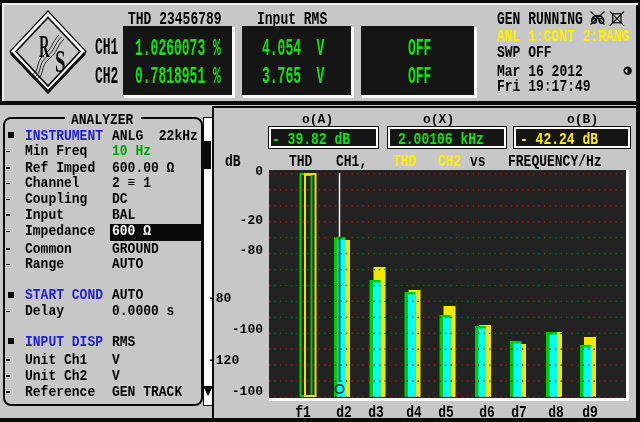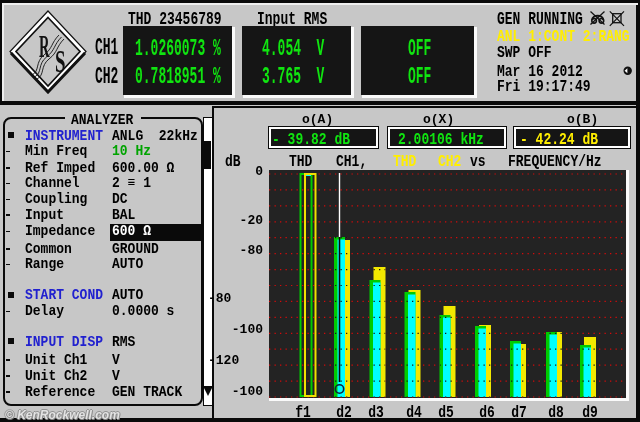--- a/index.html
+++ b/index.html
@@ -223,14 +223,13 @@
         <rect x="311" y="167" width="16" height="60"></rect>
       </clipPath>
       <path d="M0 4.0 H357 M0 19.9 H357 M0 35.9 H357 M0 51.8 H357 M0 67.7 H357 M0 83.7 H357 M0 99.6 H357 M0 115.5 H357 M0 131.4 H357 M0 147.4 H357 M0 163.3 H357 M0 179.2 H357 M0 195.2 H357 M0 211.1 H357 M0 227.0 H357 " stroke="#181818" stroke-width="1.2" fill="none" stroke-dasharray="1.3 4.2" clip-path="url(#bc)"></path>
       <line x1="70.5" y1="3" x2="70.5" y2="67" stroke="#ffffff" stroke-width="1.4"></line>
       <line x1="70.5" y1="67" x2="70.5" y2="212" stroke="#0a0a0a" stroke-width="1.6"></line>
       <circle cx="70.5" cy="219" r="4.2" fill="none" stroke="#10203a" stroke-width="1.6"></circle>
     </svg>
   <div class="bevel" style="left:626px;top:170px;width:3px;height:231px"></div>
   <div class="bevel" style="left:269px;top:398px;width:360px;height:3px"></div>
 
-  <div style="position:absolute;left:5px;top:408px;font:bold italic 12px 'Liberation Sans',sans-serif;color:rgba(232,232,232,0.95);text-shadow:1px 0 0 rgba(140,140,140,0.9),-1px 0 0 rgba(140,140,140,0.9),0 1px 0 rgba(140,140,140,0.9),0 -1px 0 rgba(140,140,140,0.9),1px 1px 0 rgba(150,150,150,0.7);">© KenRockwell.com</div>
 </div>
 
 </body></html>

